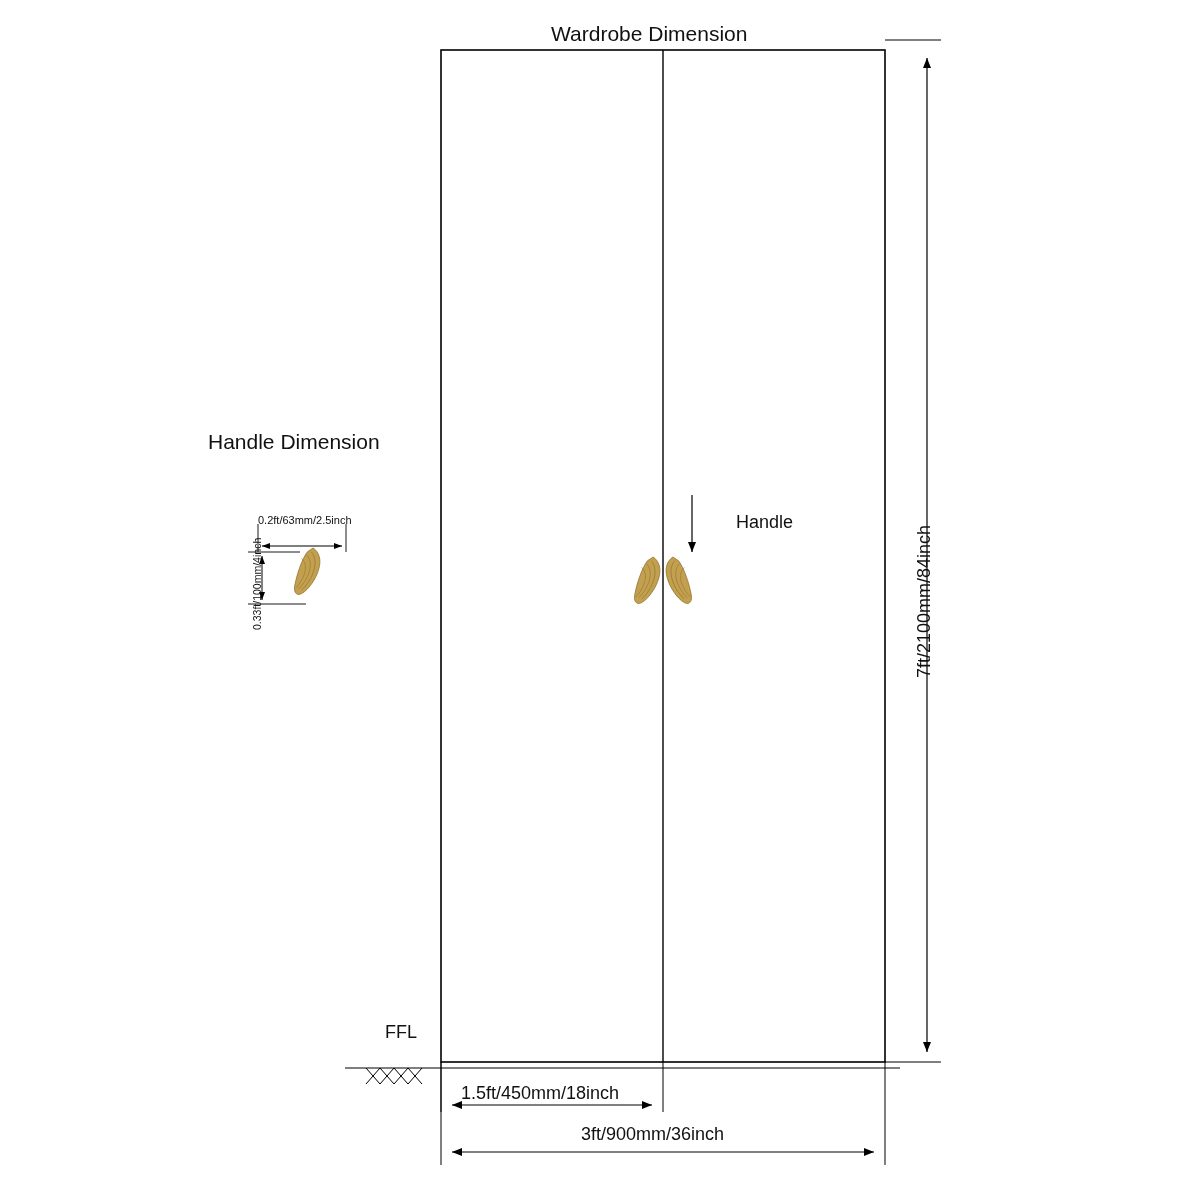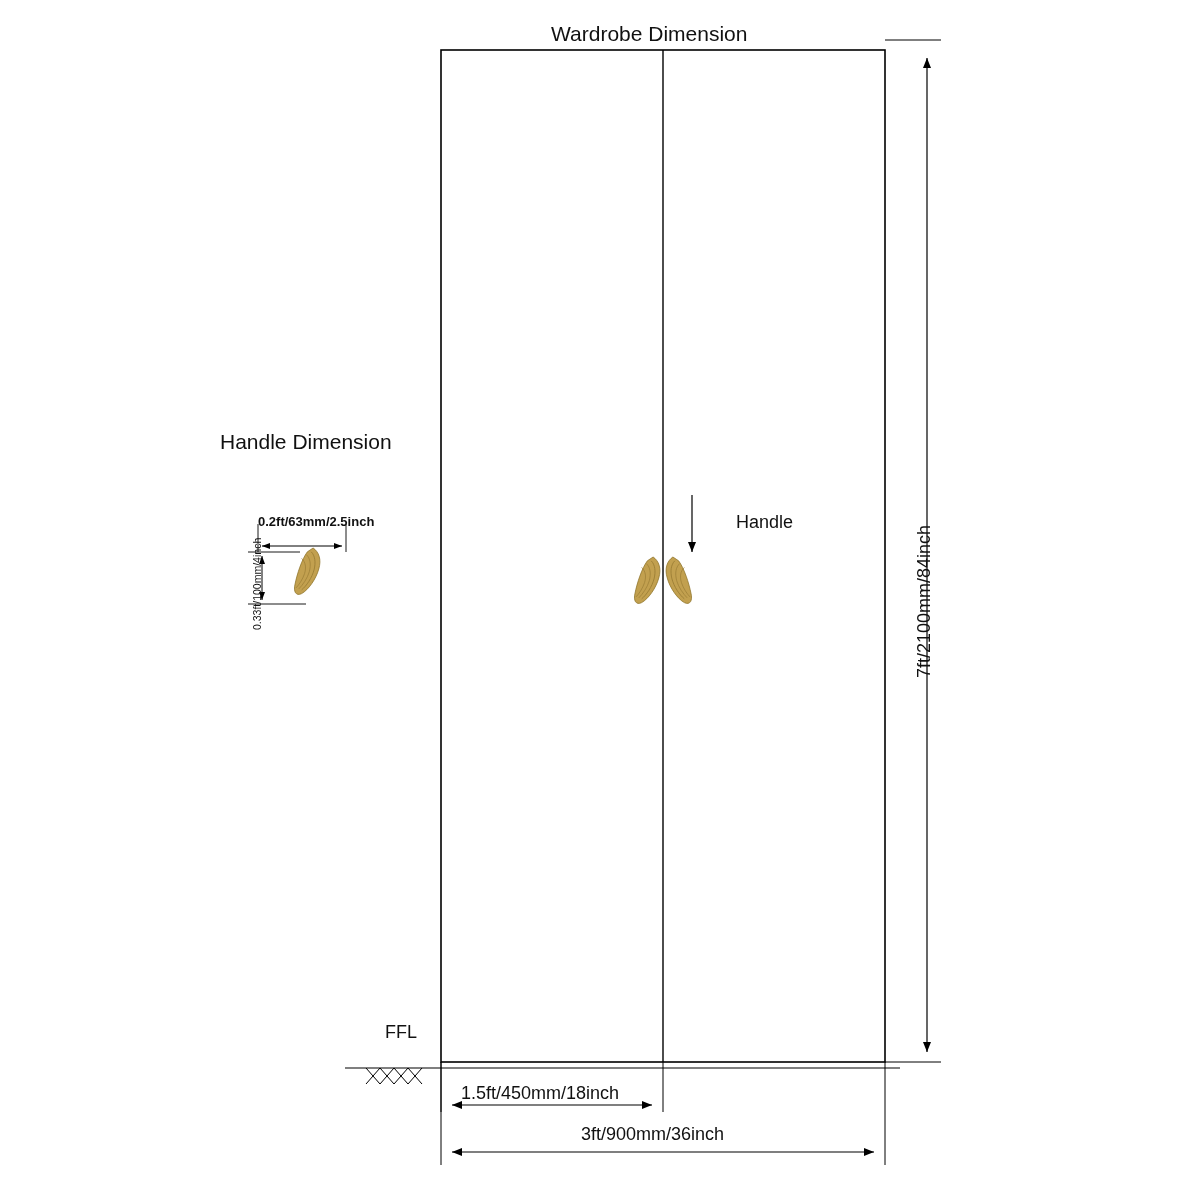--- a/index.html
+++ b/index.html
@@ -27,22 +27,21 @@
     color: #111;
     line-height: 1;
   }
   .title-lbl {
     font-size: 21px;
   }
   .dim-lbl {
     font-size: 18px;
   }
   .small-lbl {
-    font-size: 13px;
-    font-weight: bold;
+    font-size: 11px;
   }
   .tiny-lbl {
     font-size: 10.5px;
   }
   .vert-lbl {
     transform-origin: 0 0;
     transform: rotate(-90deg);
   }
   svg {
     position: absolute;
@@ -146,21 +145,21 @@
 
     <g>
       <line x1="248" y1="552" x2="300" y2="552" stroke="#000000" stroke-width="0.9"></line>
       <line x1="248" y1="604" x2="306" y2="604" stroke="#000000" stroke-width="0.9"></line>
       <line x1="262" y1="556" x2="262" y2="600" stroke="#000000" stroke-width="1" marker-start="url(#arrowStartS)" marker-end="url(#arrowEndS)"></line>
     </g>
   </svg>
 
   <div class="lbl title-lbl" style="left:551px; top:23px;">Wardrobe Dimension</div>
 
-  <div class="lbl title-lbl" style="left:220px; top:431px;">Handle Dimension</div>
+  <div class="lbl title-lbl" style="left:208px; top:431px;">Handle Dimension</div>
 
   <div class="lbl dim-lbl" style="left:736px; top:473px;margin-top:40px;">Handle</div>
 
   <div class="lbl dim-lbl" style="left:385px; top:1023px;">FFL</div>
 
   <div class="lbl dim-lbl" style="left:461px; top:1084px;text-align:right;">1.5ft/450mm/18inch</div>
 
   <div class="lbl dim-lbl" style="left:561px; top:1125px;margin-left:20px;">3ft/900mm/36inch</div>
 
   <div class="lbl dim-lbl vert-lbl" style="left:915px; top:678px;">7ft/2100mm/84inch</div>

